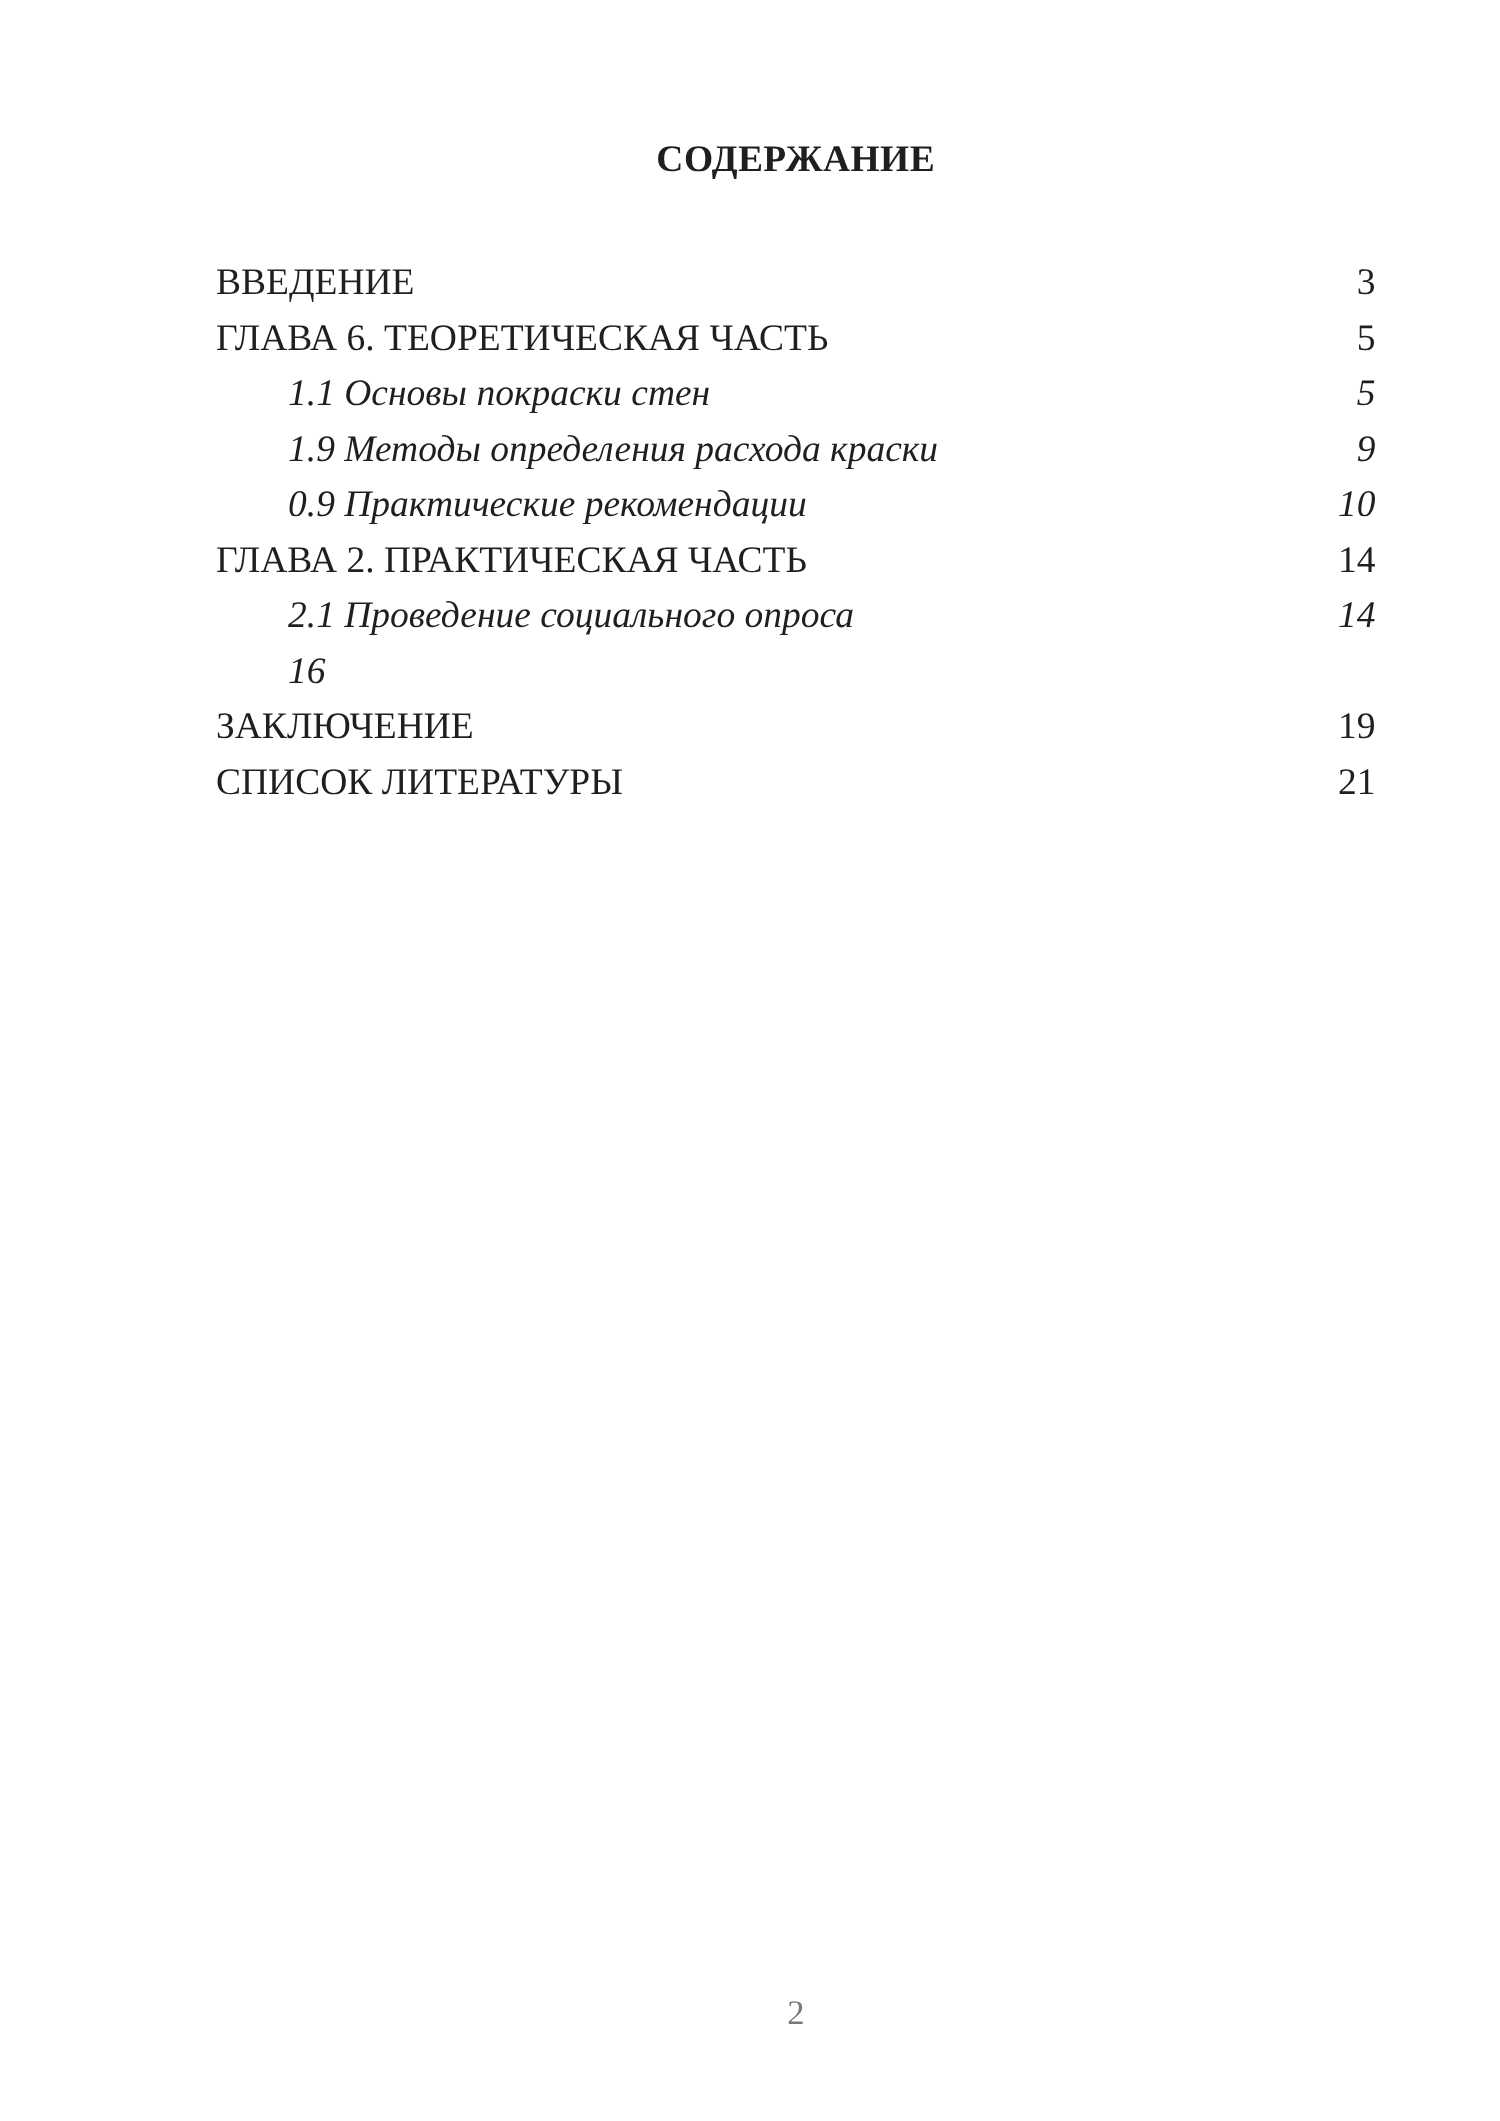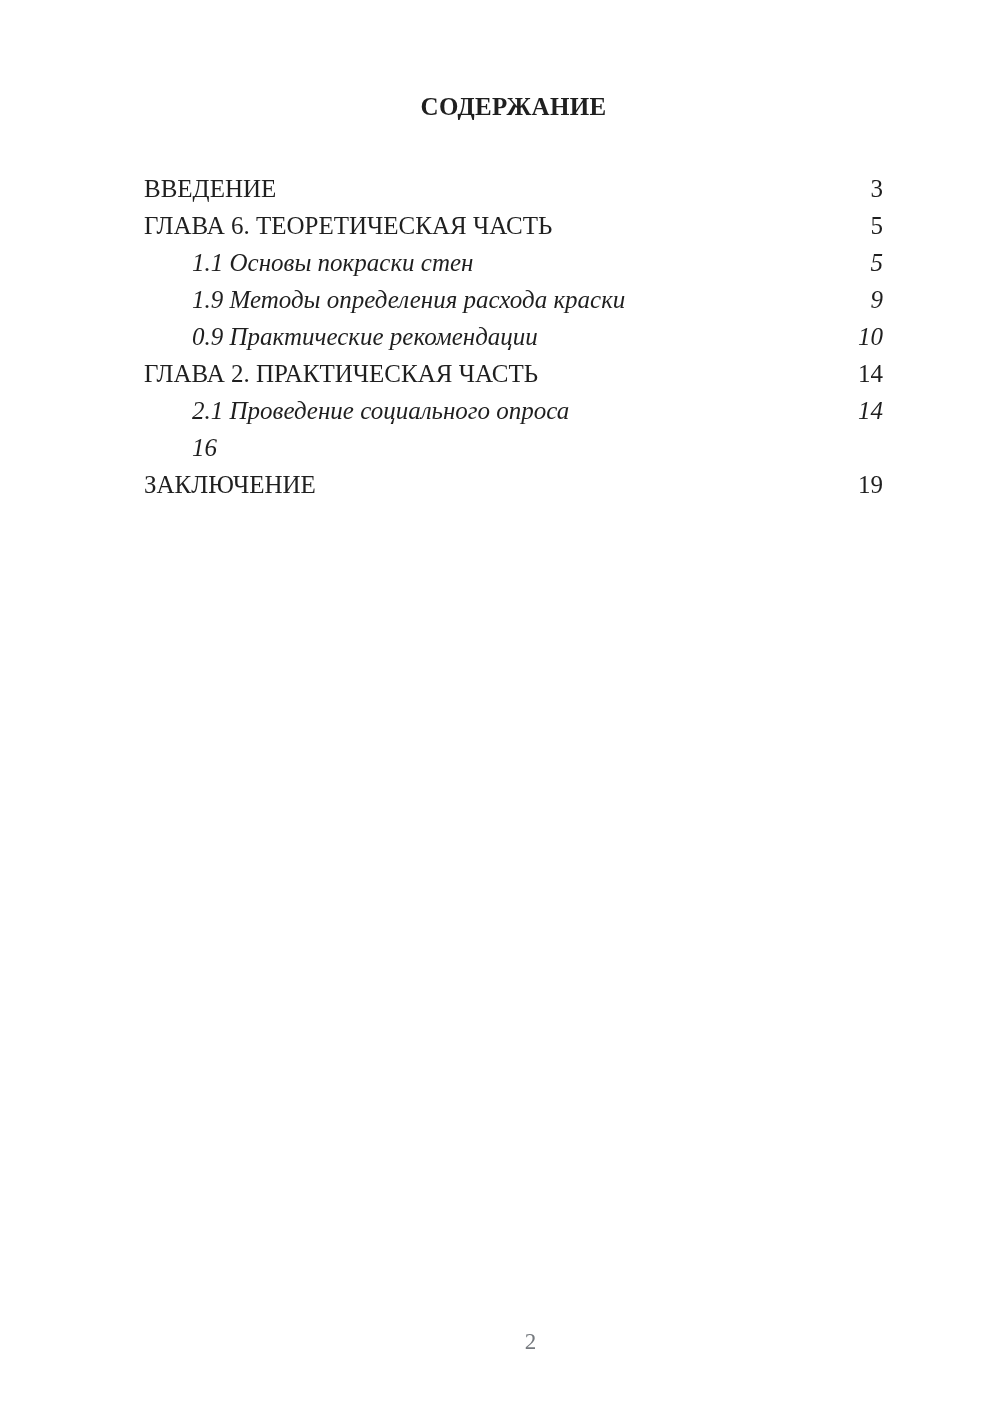--- a/index.html
+++ b/index.html
@@ -14,21 +14,21 @@
     background: #ffffff;
     font-family: "Liberation Serif", "DejaVu Serif", serif;
     color: #1f1f1f;
   }
   .page {
     position: absolute;
     inset: 0;
   }
   .content {
     padding-left: 144px;
-    padding-right: 117px;
+    padding-right: 83px;
   }
   .toc-title {
     margin: 0;
     padding-top: 88px;
     font-size: 25px;
     line-height: 37px;
     font-weight: bold;
     text-align: center;
     letter-spacing: 0.3px;
   }
@@ -99,18 +99,22 @@
     <span class="toc-label">2.1 Проведение социального опроса</span>
     <span class="toc-page">14</span>
   </div>
         <div class="toc-row sub">
     <span class="toc-page">16</span>
   </div>
         <div class="toc-row">
     <span class="toc-label">ЗАКЛЮЧЕНИЕ</span>
     <span class="toc-page">19</span>
   </div>
+        <div class="toc-row">
+    <span class="toc-label">СПИСОК ЛИТЕРАТУРЫ</span>
+    <span class="toc-page">21</span>
+  </div>
       </div>
   </div>
   <div class="page-footer">
     <span>2</span>
   </div>
 </div>
 
 </body></html>

